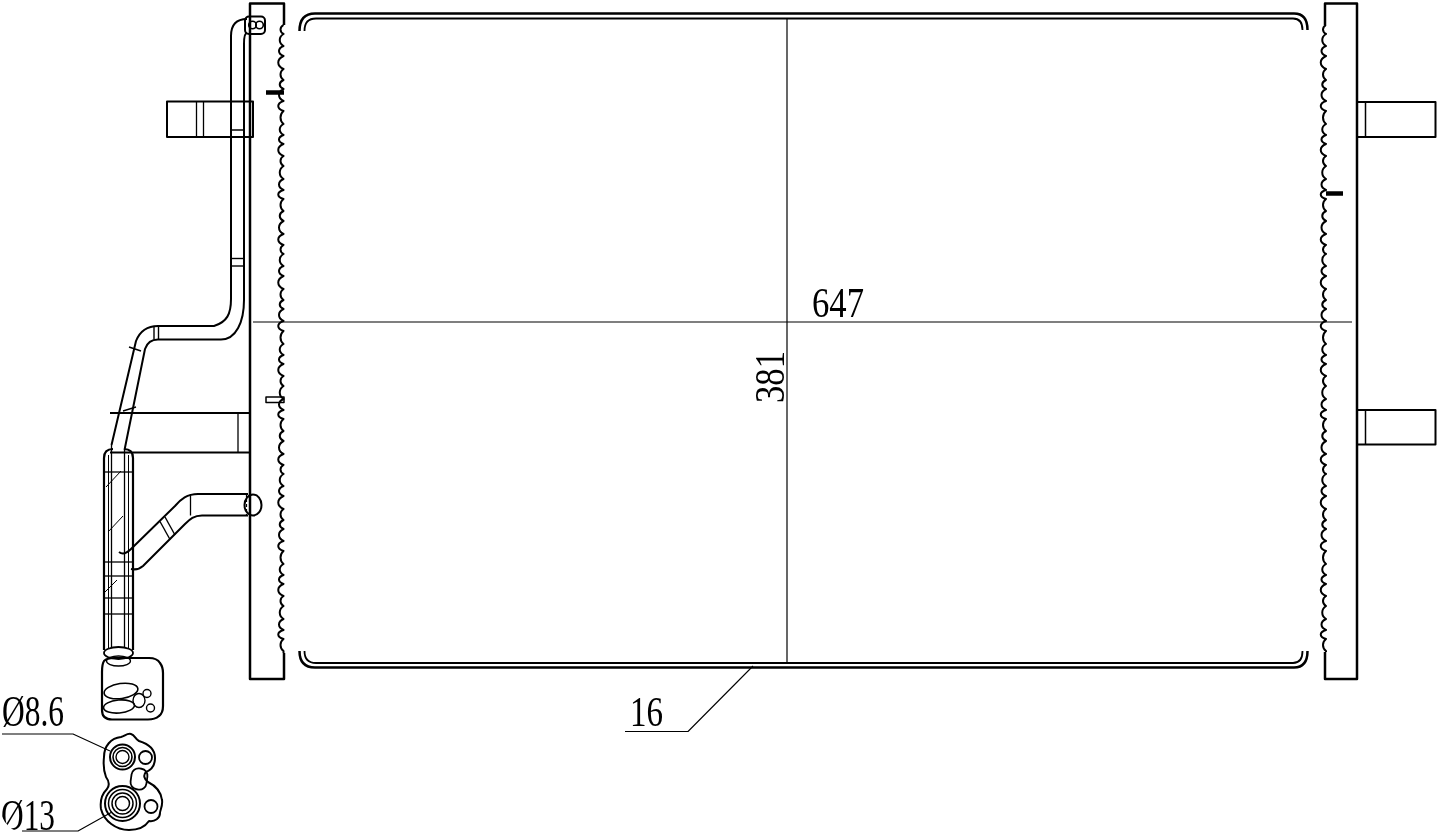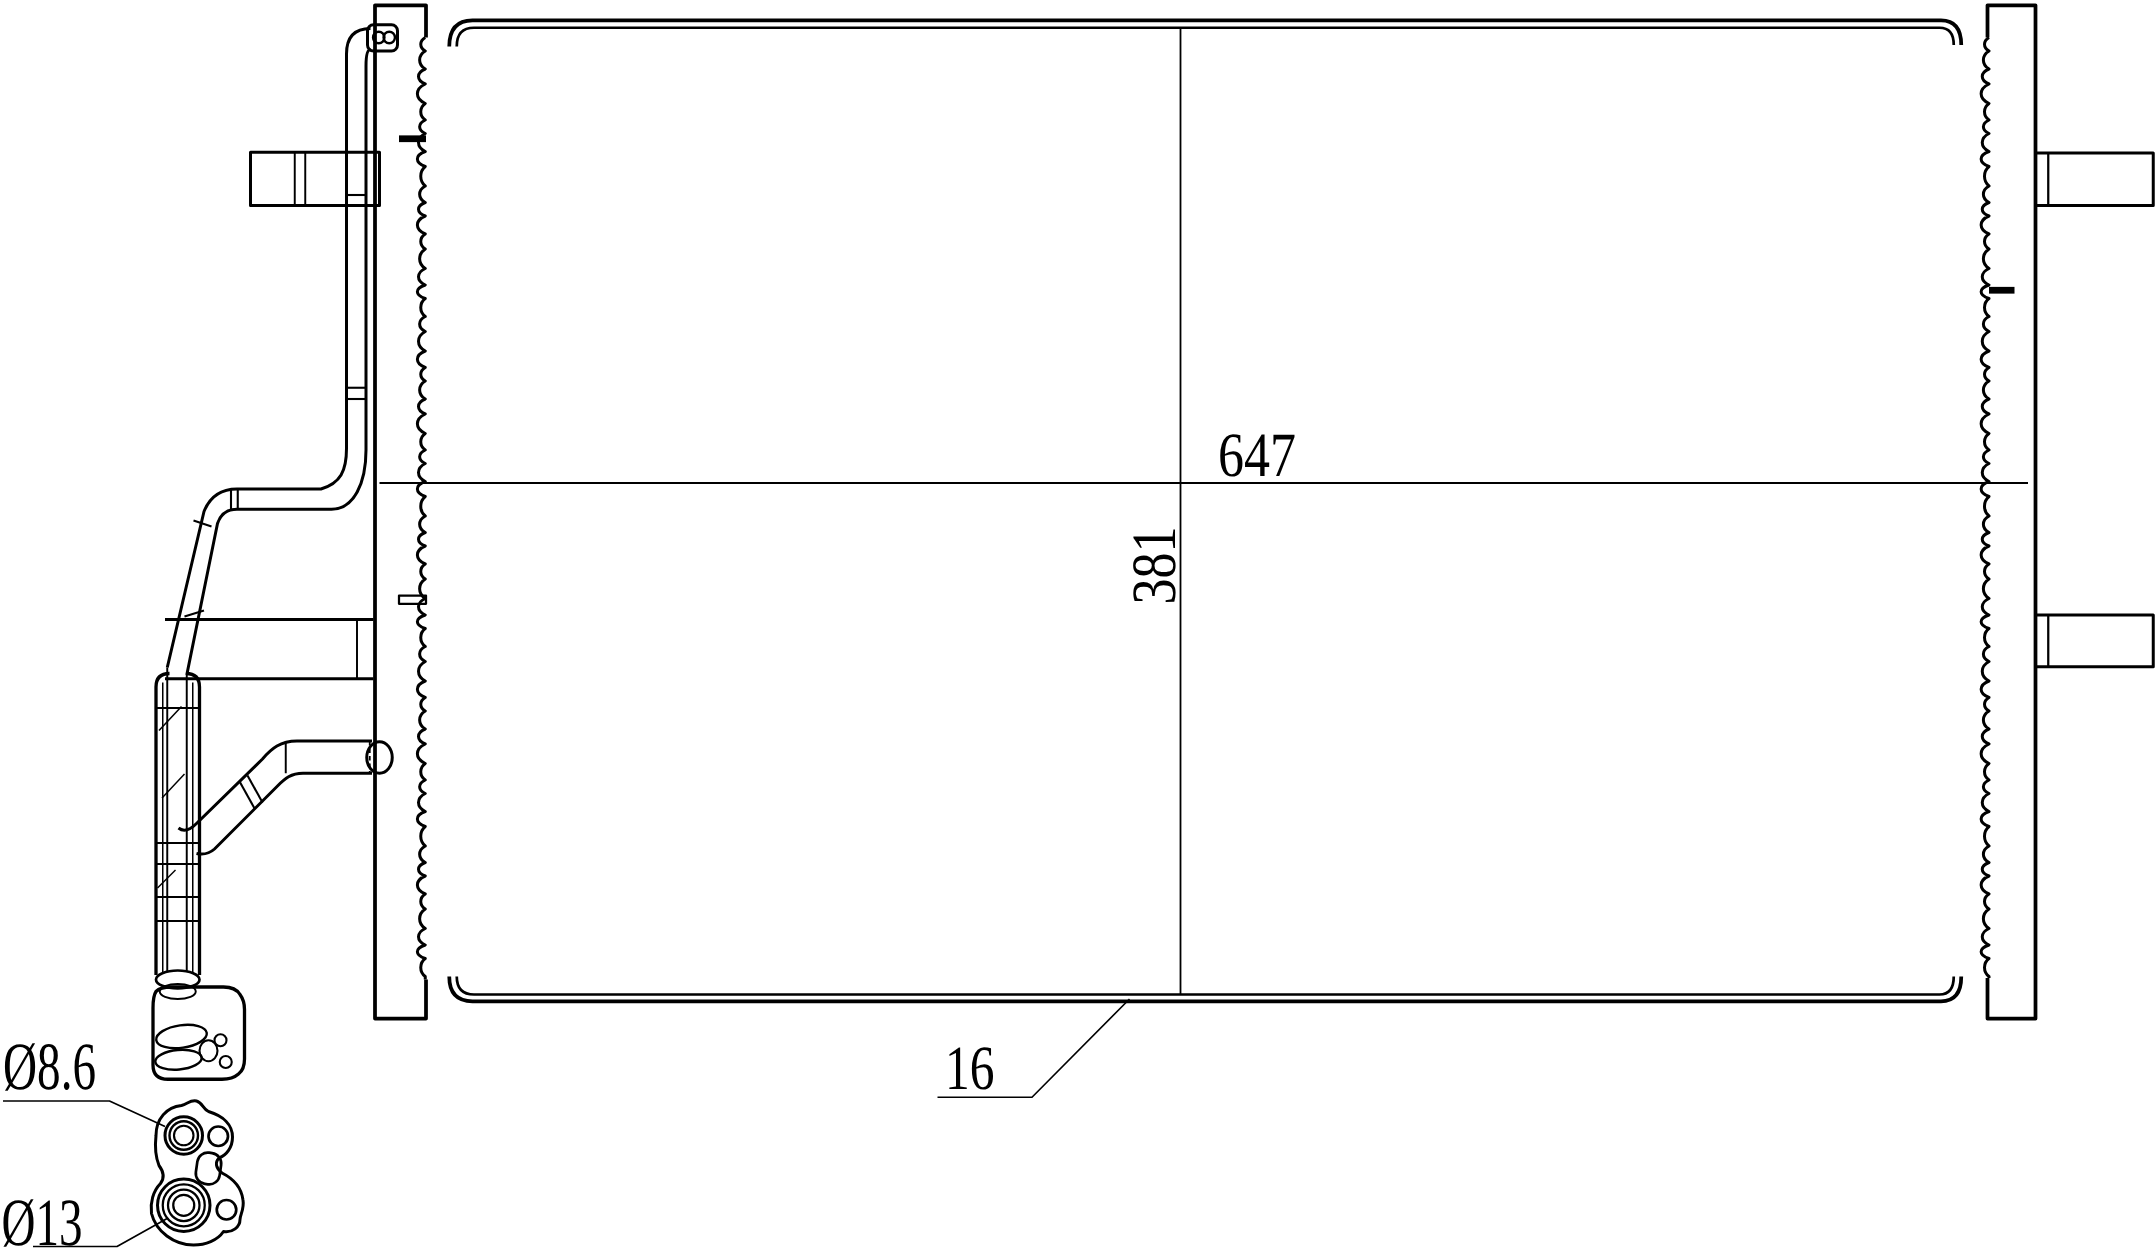--- a/index.html
+++ b/index.html
@@ -1,16 +1,16 @@
 <!DOCTYPE html>
 <html><head>
 <meta charset="utf-8">
 <style>
   html,body{margin:0;padding:0;background:#ffffff;}
-  .stage{position:relative;width:1437px;height:834px;background:#ffffff;overflow:hidden;}
+  .stage{position:relative;width:1437px;height:834px;background:#ffffff;overflow:hidden;border-radius:28px;}
   svg{display:block;}
   text{font-family:"Liberation Serif","DejaVu Serif",serif;}
   .dim{font-size:42px;}
   .dim-big{font-size:45px;}
 </style>
 </head>
 <body>
 
 <div class="stage">
 <svg width="1437" height="834" viewBox="0 0 1437 834" xmlns="http://www.w3.org/2000/svg">

